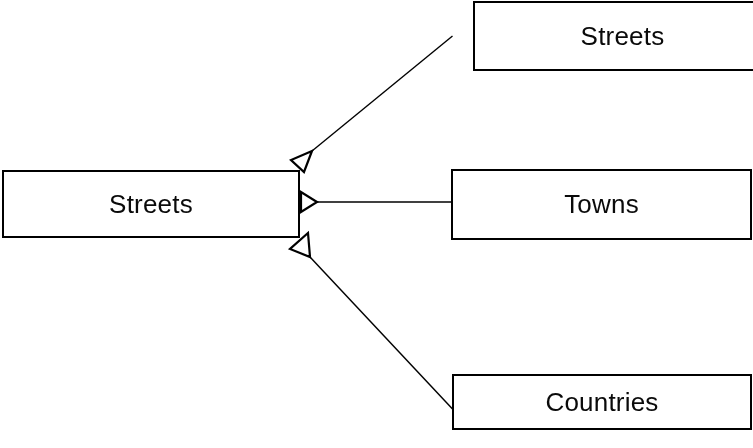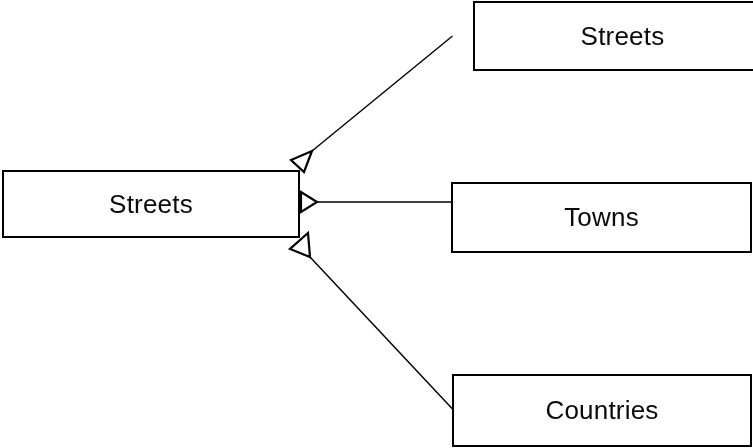--- a/index.html
+++ b/index.html
@@ -26,22 +26,22 @@
   }
   .node-label {
     font-size: 26px;
     font-weight: 400;
     color: #0a0a0a;
     white-space: nowrap;
     letter-spacing: 0.2px;
   }
   #node-people    { left: 2px;   top: 170px; width: 298px; height: 68px; }
   #node-streets   { left: 453px; top: 1px;   width: 299px; height: 70px; margin-left: 20px; }
-  #node-towns     { left: 451px; top: 182px; width: 301px; height: 71px; }
-  #node-countries { left: 452px; top: 374px; width: 300px; height: 73px; }
+  #node-towns     { left: 451px; top: 169px; width: 301px; height: 71px; }
+  #node-countries { left: 452px; top: 374px; width: 300px; height: 56px; }
 
   .connector-layer {
     position: absolute;
     left: 0;
     top: 0;
     width: 753px;
     height: 448px;
     pointer-events: none;
   }
   .connector-layer line {

